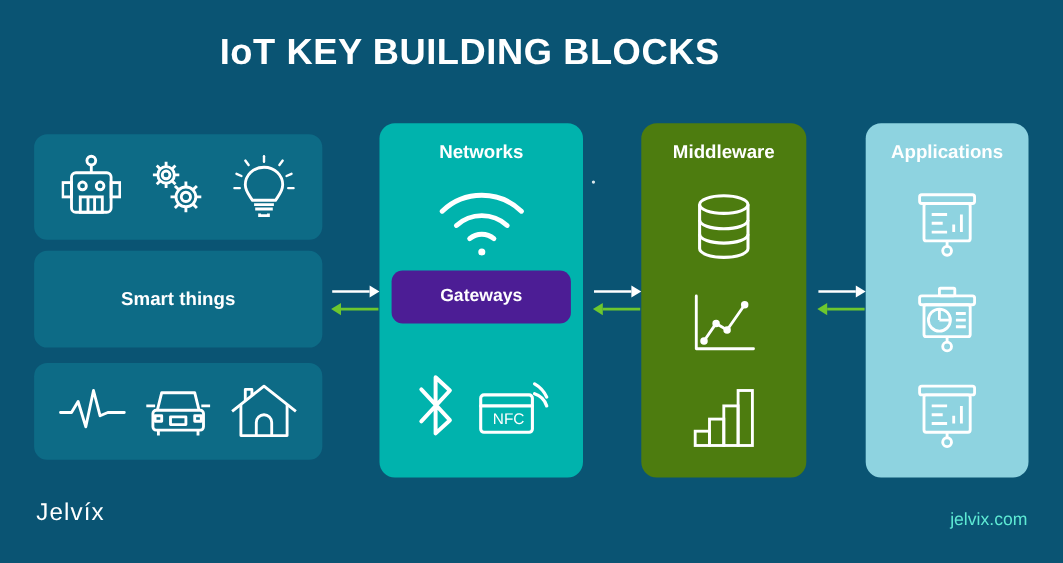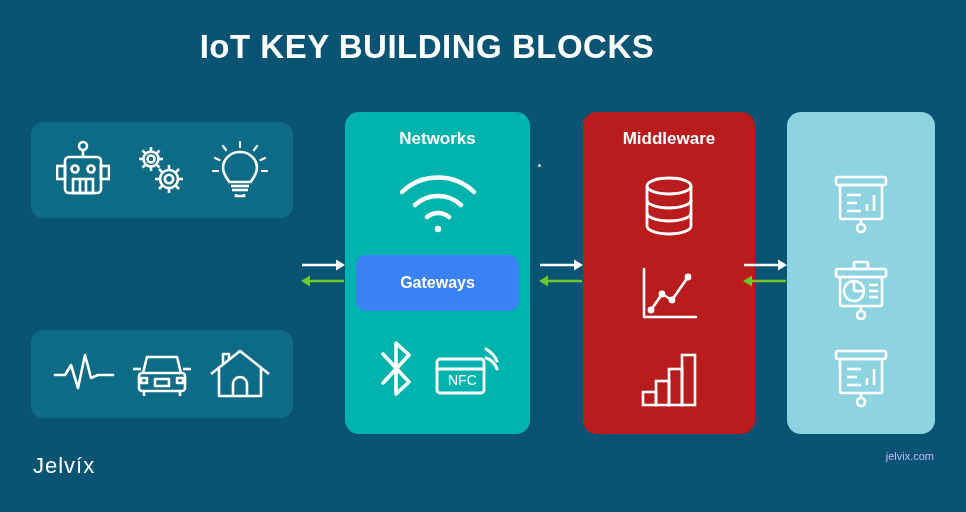--- a/index.html
+++ b/index.html
@@ -77,36 +77,36 @@
     font-weight: bold;
     color: #ffffff;
   }
   .panel-networks {
     left: 345px;
     width: 185px;
     background: #00b3ad;
   }
   .panel-middleware {
     left: 583px;
-    width: 172px;
-    background: #b91c1c;
+    width: 150px;
+    background: #4d7c0f;
   }
   .panel-applications {
     left: 787px;
     width: 148px;
     background: #8ed3e0;
   }
 
   .gateway-box {
     position: absolute;
     left: 11px;
-    top: 143px;
+    top: 134px;
     width: 163px;
-    height: 56px;
-    background: #3b82f6;
+    height: 48px;
+    background: #4c1d95;
     border-radius: 10px;
     display: flex;
     align-items: center;
     justify-content: center;
   }
   .gateway-label {
     color: #ffffff;
     font-size: 16px;
     font-weight: bold;
   }
@@ -159,23 +159,23 @@
     left: 33px;
     top: 453px;
     color: #ffffff;
     font-size: 22px;
     letter-spacing: 1px;
     font-family: Liberation Sans, sans-serif;
   }
   .site {
     position: absolute;
     right: 32px;
-    top: 450px;
-    color: #c4b5fd;
-    font-size: 11px;
+    top: 464px;
+    color: #5eead4;
+    font-size: 16px;
   }
 
   .dot-artifact {
     position: absolute;
     left: 538px;
     top: 164px;
     width: 3px;
     height: 3px;
     background: #d9e6ea;
     border-radius: 50%;
@@ -251,20 +251,23 @@
             <line x1="3" y1="18" x2="7.5" y2="20"></line>
             <line x1="53" y1="18" x2="48.5" y2="20"></line>
             <line x1="1" y1="31" x2="6" y2="31"></line>
             <line x1="55" y1="31" x2="50" y2="31"></line>
           </g>
         </svg>
       </span>
     </div>
   </div>
 
+  <div class="card card-b">
+    <span class="card-label">Smart things</span>
+  </div>
 
   <div class="card card-c">
     <div class="card-icons">
       <span>
         <svg width="62" height="48" viewBox="0 0 62 48" fill="none" stroke="#ffffff" stroke-width="2.6" stroke-linecap="round" stroke-linejoin="round">
           <polyline points="2,25 12,25 18,15 25,38 32,5 38,28 45,25 60,25"></polyline>
         </svg>
       </span>
       <span>
         <svg width="62" height="50" viewBox="0 0 62 50" fill="none" stroke="#ffffff" stroke-width="2.6" stroke-linejoin="round">
@@ -390,20 +393,21 @@
         <polygon points="36,3.5 45,9 36,14.5" fill="#ffffff"></polygon>
       </g>
       <g>
         <line x1="10" y1="25" x2="44" y2="25" stroke="#6dc72e" stroke-width="2.4"></line>
         <polygon points="10,19.5 1,25 10,30.5" fill="#6dc72e"></polygon>
       </g>
     </svg>
   </div>
 
   <div class="panel panel-applications">
+    <div class="panel-title">Applications</div>
     <div class="app-stack">
       <span>
         <svg width="62" height="62" viewBox="0 0 62 62" fill="none" stroke="#ffffff" stroke-width="2.6" stroke-linejoin="round">
           <rect x="6" y="4" width="50" height="8" rx="2"></rect>
           <rect x="10" y="12" width="42" height="34" rx="2"></rect>
           <line x1="31" y1="46" x2="31" y2="52"></line>
           <circle cx="31" cy="55" r="4"></circle>
           <line x1="17" y1="22" x2="31" y2="22"></line>
           <line x1="17" y1="30" x2="27" y2="30"></line>
           <line x1="17" y1="38" x2="31" y2="38"></line>

